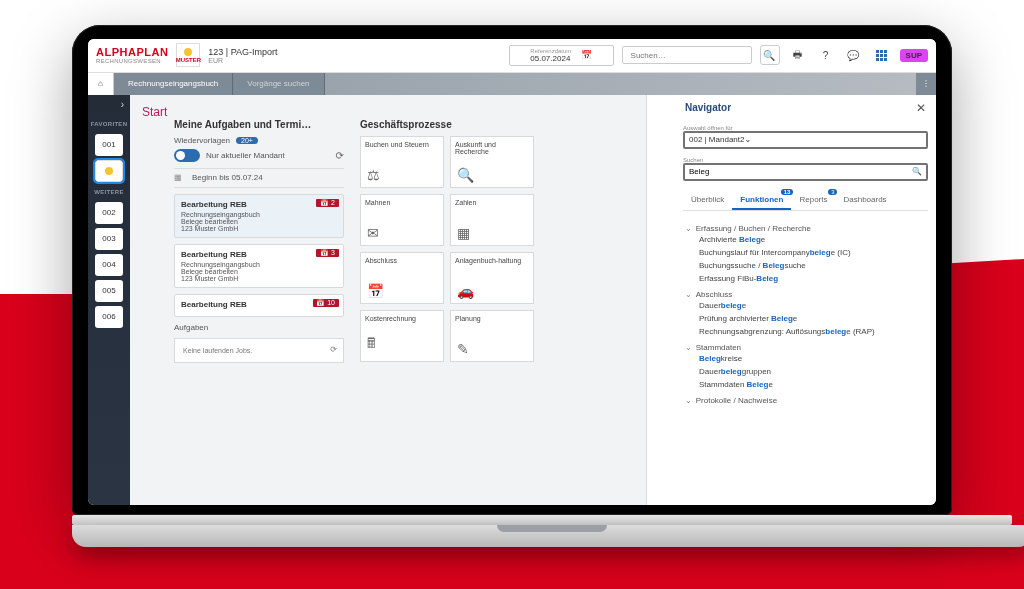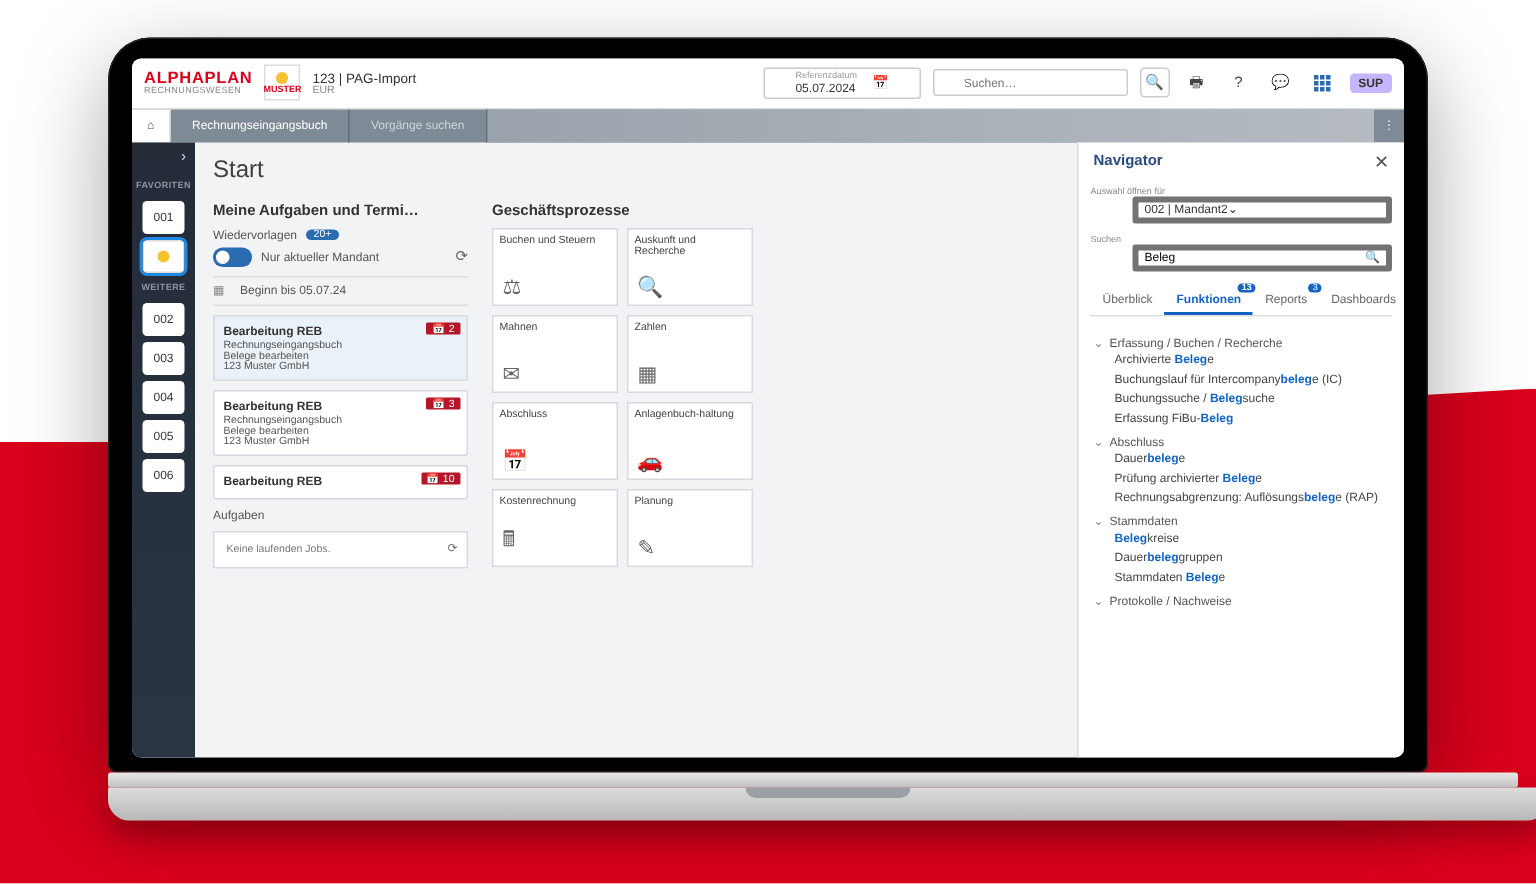--- a/index.html
+++ b/index.html
@@ -21,24 +21,24 @@
   .sublogo{font-size:6px;color:#888;letter-spacing:.3px;}
   .mlogo{width:24px;height:24px;border:1px solid #ddd;display:flex;flex-direction:column;align-items:center;justify-content:center;font-size:6px;color:#d9001b;font-weight:700;}
   .mlogo .dot{width:8px;height:8px;border-radius:50%;background:#f4c430;margin-bottom:1px;}
   .hdr-title{font-size:9px;color:#333;}
   .hdr-sub{font-size:7px;color:#888;}
   .spacer{flex:1;}
   .refbox{border:1px solid #ccc;padding:2px 20px;display:flex;align-items:center;gap:10px;border-radius:2px;}
   .refbox .lbl{font-size:6px;color:#999;}
   .refbox .val{font-size:8px;color:#333;}
   .searchbox{border:1px solid #ccc;width:130px;height:18px;border-radius:2px;display:flex;align-items:center;}
-  .searchbox input{border:0;outline:0;width:100%;font-size:8px;padding:0 20px;background:transparent;}
+  .searchbox input{border:0;outline:0;width:100%;font-size:8px;padding:0 8px;background:transparent;}
   .iconbtn{width:20px;height:20px;border:1px solid #ccc;border-radius:3px;display:flex;align-items:center;justify-content:center;font-size:10px;color:#444;cursor:pointer;}
   .iconbtn.noborder{border:0;}
-  .sup{background:#c4b5fd;border-radius:3px;padding:2px 6px;font-size:8px;font-weight:600;color:#333;}
+  .sup{background:#d946ef;border-radius:3px;padding:2px 6px;font-size:8px;font-weight:600;color:#333;}
   .grid9{display:grid;grid-template-columns:repeat(3,3px);grid-template-rows:repeat(3,3px);gap:1px;}
   .grid9 i{background:#2b6cb0;display:block;}
 
   
   .tabbar{height:22px;background:#7e8a96;display:flex;align-items:stretch;font-size:8px;color:#fff;}
   .tabbar .home{width:26px;background:#fff;color:#444;display:flex;align-items:center;justify-content:center;border-right:1px solid #ccc;}
   .tabbar .tab{padding:0 14px;display:flex;align-items:center;border-right:1px solid #5f6b76;cursor:pointer;}
   .tabbar .tab.dim{color:#cfd5da;}
   .tabbar .tail{flex:1;background:linear-gradient(90deg,#9aa3ac,#b5bbc1);}
   .tabbar .menu{width:20px;display:flex;align-items:center;justify-content:center;color:#fff;}
@@ -47,24 +47,24 @@
   .body{flex:1;display:flex;min-height:0;}
   .leftrail{width:42px;background:linear-gradient(#242c38,#2a3443);display:flex;flex-direction:column;align-items:center;padding-top:4px;gap:4px;}
   .leftrail .expand{color:#cbd5e1;font-size:10px;align-self:flex-end;padding-right:6px;margin-bottom:4px;cursor:pointer;}
   .leftrail .lbl{color:#8a94a3;font-size:6px;font-weight:700;letter-spacing:.3px;margin:3px 0;}
   .leftrail .chip{width:28px;height:22px;background:#fff;border-radius:3px;font-size:8px;display:flex;align-items:center;justify-content:center;color:#333;cursor:pointer;}
   .leftrail .chip.img{background:#fff;border:1px solid #ddd;}
   .leftrail .chip.active{outline:2px solid #1e88e5;}
 
   .main{flex:1;display:flex;min-height:0;}
   .content{flex:1;padding:10px 12px;overflow:hidden;}
-  .h1{font-size:16px;color:#404040;margin-bottom:12px;}
+  .h1{font-size:12px;color:#be185d;margin-bottom:0;}
   .cols{display:flex;gap:16px;}
   .col{flex:0 0 auto;}
-  .col.left{width:170px;}
+  .col.left{width:170px;margin-left:32px;}
   .col.right{width:180px;}
   .sechead{font-size:10px;font-weight:600;color:#333;margin-bottom:6px;white-space:nowrap;overflow:hidden;text-overflow:ellipsis;}
   .row{display:flex;align-items:center;gap:6px;font-size:8px;color:#555;}
   .badge{background:#2b6cb0;color:#fff;border-radius:8px;padding:0 5px;font-size:7px;}
   .toggle{width:26px;height:13px;border-radius:7px;background:#2b6cb0;position:relative;}
   .toggle::after{content:'';position:absolute;left:2px;top:2px;width:9px;height:9px;background:#fff;border-radius:50%;}
   .refresh{margin-left:auto;font-size:10px;color:#666;cursor:pointer;}
   .datebar{border-top:1px solid #ddd;border-bottom:1px solid #ddd;height:20px;display:flex;align-items:center;font-size:8px;color:#555;margin:6px 0;}
   .datebar .calicon{width:12px;margin-right:6px;color:#888;}
   .card{background:#fff;border:1px solid #d6dadf;border-radius:2px;padding:5px 6px;margin-bottom:6px;position:relative;font-size:7px;color:#555;}
@@ -75,27 +75,27 @@
   .tasks{font-size:8px;color:#555;margin-top:6px;}
   .tasks .jobcard{background:#fff;border:1px solid #d6dadf;margin-top:6px;padding:8px;position:relative;}
   .tasks .jobcard .txt{font-size:7px;color:#777;}
   .tasks .jobcard .rfr{position:absolute;right:6px;top:6px;color:#777;}
 
   .proc-grid{display:grid;grid-template-columns:repeat(2,84px);gap:6px;}
   .tile{background:#fff;border:1px solid #d6dadf;height:52px;padding:4px;font-size:7px;color:#444;display:flex;flex-direction:column;justify-content:space-between;cursor:pointer;}
   .tile .ic{font-size:14px;color:#666;align-self:flex-start;margin-left:2px;}
 
   
-  .nav{width:218px;background:#fff;border-left:1px solid #d9dde1;display:flex;flex-direction:column;font-size:8px;color:#333;}
+  .nav{width:290px;background:#fff;border-left:1px solid #d9dde1;display:flex;flex-direction:column;font-size:8px;color:#333;padding-left:28px;}
   .nav-hdr{display:flex;align-items:center;justify-content:space-between;padding:6px 10px;}
   .nav-hdr .t{font-weight:700;font-size:10px;color:#2a4b7c;}
   .nav-hdr .x{font-size:12px;color:#555;cursor:pointer;}
   .fld{margin:4px 8px;}
   .fld .l{font-size:6px;color:#888;}
-  .selbox,.inbox{border:4px solid #737373;border-radius:2px;height:18px;display:flex;align-items:center;padding:0 4px;justify-content:flex-start;margin-left:28px;}
+  .selbox,.inbox{border:2px solid #737373;border-radius:2px;height:18px;display:flex;align-items:center;padding:0 4px;justify-content:flex-start;}
   .inbox input{border:0;outline:0;width:100%;font-size:8px;background:transparent;}
   .nav-tabs{display:flex;border-bottom:1px solid #ddd;margin:6px 8px 4px 8px;font-size:8px;color:#666;}
   .nav-tabs .nt{padding:4px 8px;cursor:pointer;position:relative;}
   .nav-tabs .nt.active{color:#1565c0;border-bottom:2px solid #1565c0;font-weight:600;}
   .nt .pill{position:absolute;top:-2px;right:-2px;background:#1565c0;color:#fff;border-radius:7px;font-size:6px;padding:0 3px;}
   .tree{padding:4px 10px;overflow:auto;flex:1;}
   .tree .grp{color:#555;margin-top:5px;display:flex;align-items:center;gap:4px;cursor:pointer;}
   .tree .grp .chv{font-size:8px;color:#888;}
   .tree .item{padding:2px 0 2px 14px;color:#444;cursor:pointer;}
   .tree .hl{color:#1565c0;font-weight:600;}

